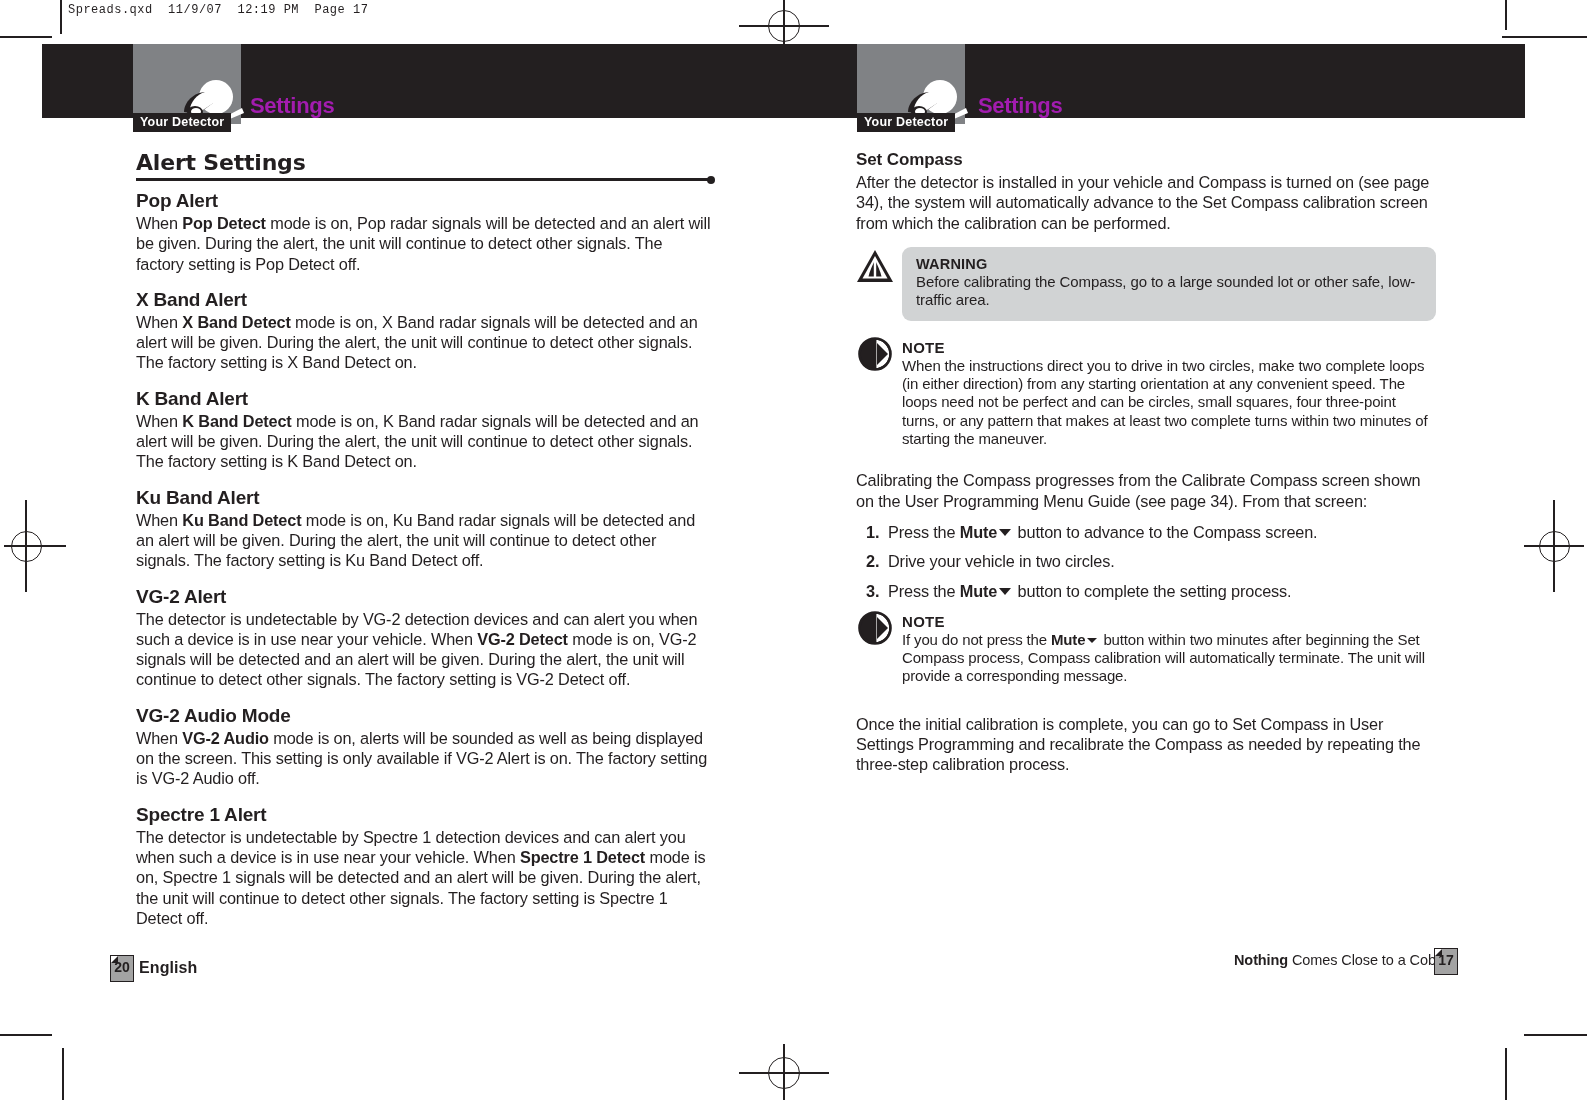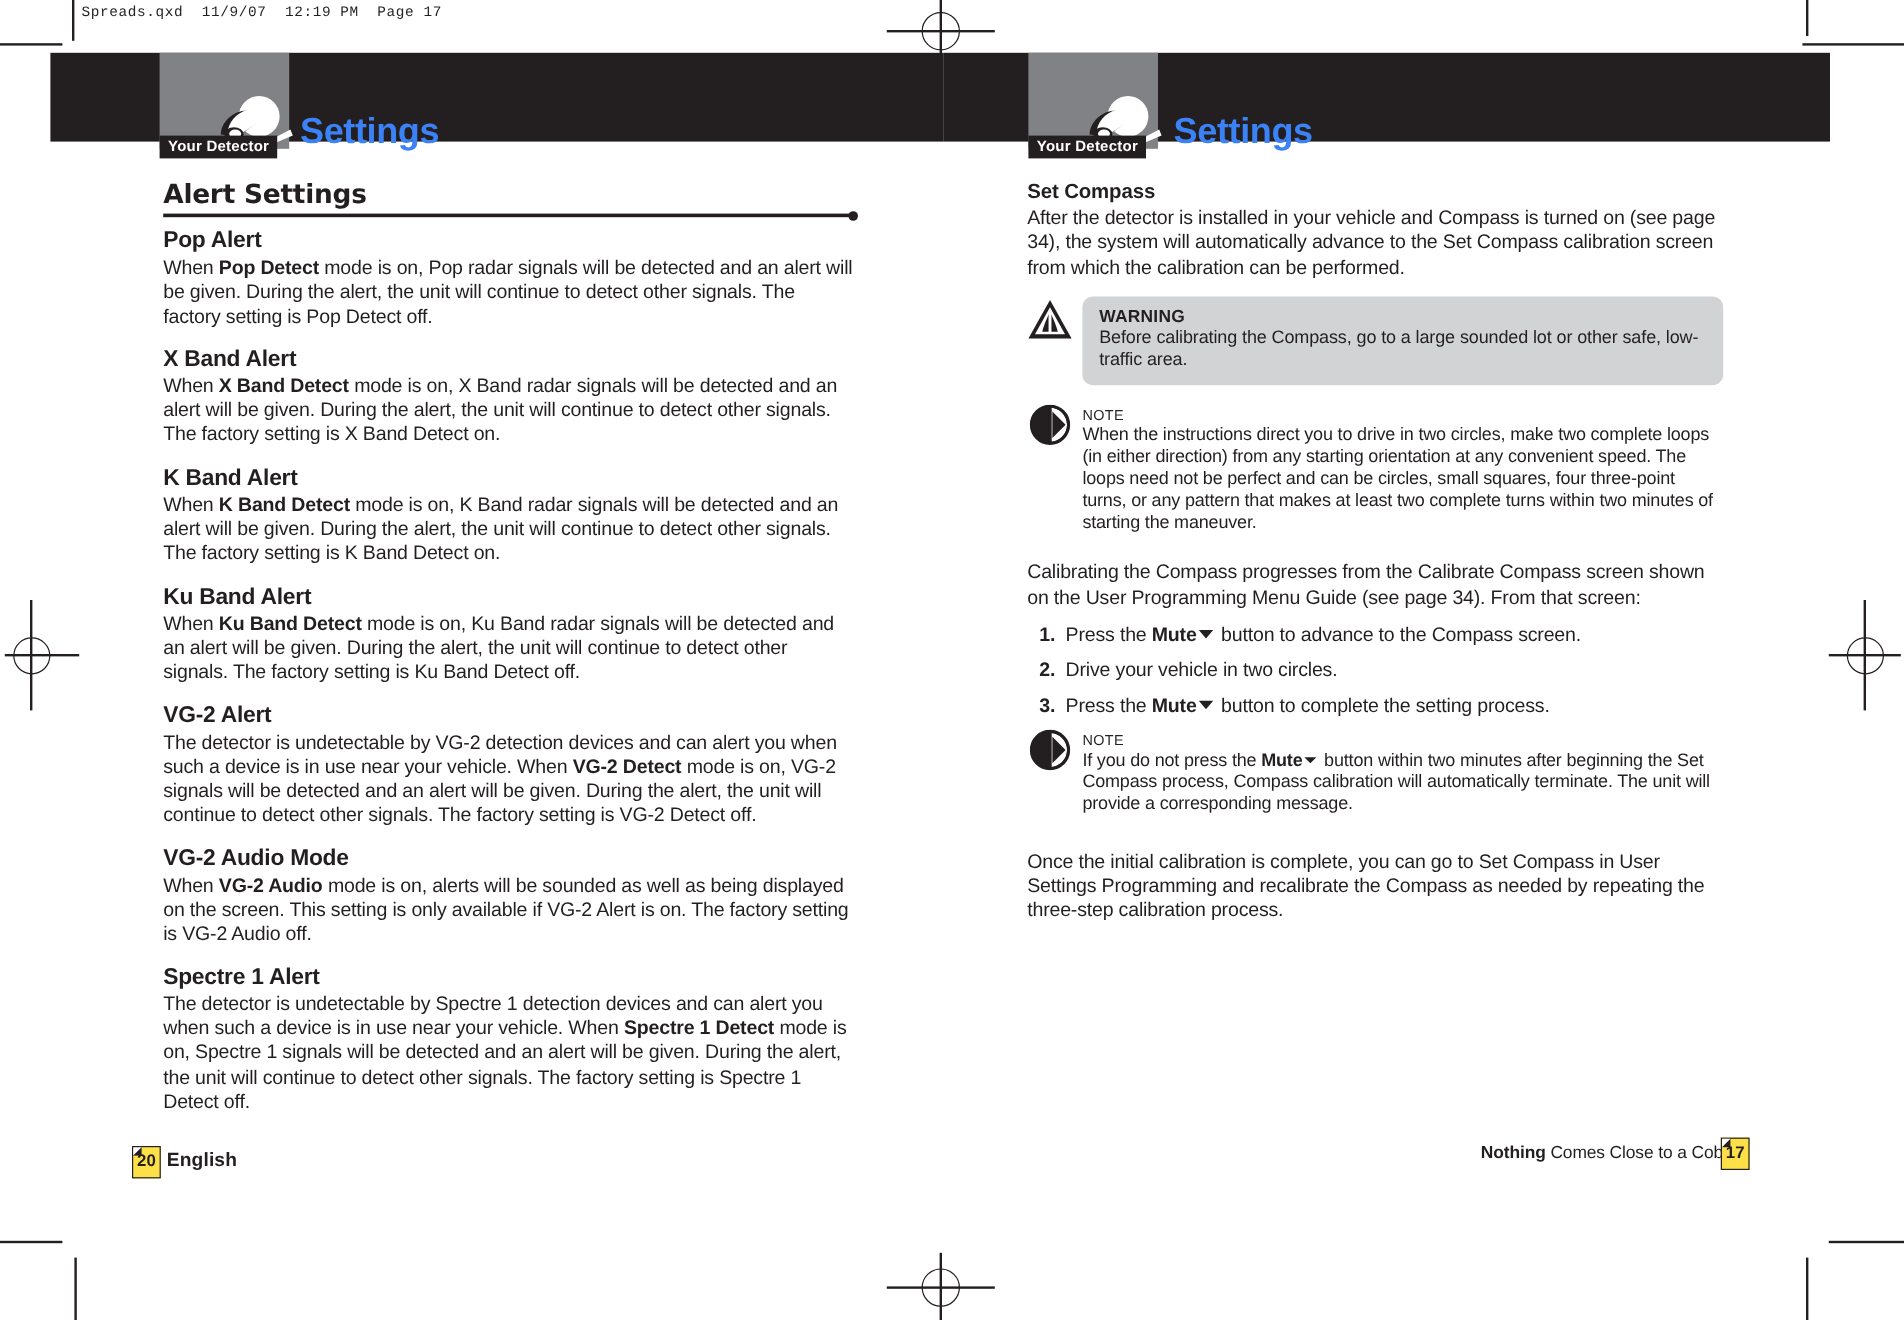--- a/index.html
+++ b/index.html
@@ -31,22 +31,22 @@
 
   
   .hdr-band{position:absolute;background:#231f20;}
   .hdr-tab{position:absolute;background:#808285;}
   .hdr-tablabel{
     position:absolute;background:#231f20;color:#ffffff;
     font-size:12.5px;font-weight:bold;letter-spacing:.2px;
     padding:2px 7px 3px 7px;white-space:nowrap;
   }
   .hdr-title{
-    position:absolute;color:#3b82f6;font-weight:bold;
-    font-size:30px;letter-spacing:-.3px;
+    position:absolute;color:#a21caf;font-weight:bold;
+    font-size:22px;letter-spacing:-.3px;
   }
   .hdr-logo{position:absolute;}
 
   
   .col{position:absolute;}
   .sec-title{
     font-size:22px;font-weight:bold;letter-spacing:-.2px;
     margin:0;padding:0 0 3px 0;
     font-family:"DejaVu Sans","Liberation Sans",sans-serif;
   }
@@ -71,41 +71,41 @@
   p.body-r{font-size:16.3px;line-height:20.3px;margin:0 0 14px 0;letter-spacing:-.15px;}
 
   .warnbox{
     position:relative;background:#d1d3d4;border-radius:9px;
     margin:0 0 0 46px;padding:9px 14px 11px 14px;
   }
   .warn-title{font-size:14.5px;font-weight:bold;letter-spacing:.2px;margin:0 0 1px 0;}
   .warn-text{font-size:15px;line-height:18.5px;margin:0;letter-spacing:-.1px;}
 
   .notebox{position:relative;margin:0 0 0 46px;padding:0;}
-  .note-title{font-size:12px;font-weight:normal;letter-spacing:.3px;margin:0 0 1px 0;}
+  .note-title{font-size:15px;font-weight:bold;letter-spacing:.3px;margin:0 0 1px 0;}
   .note-text{font-size:15px;line-height:18.3px;margin:0;letter-spacing:-.15px;}
 
   .tri-icon{position:absolute;left:-46px;top:2px;width:38px;height:34px;}
   .note-icon{position:absolute;left:-44px;top:-2px;width:34px;height:34px;}
 
   ol.steps{margin:0 0 12px 0;padding:0;list-style:none;}
   ol.steps li{
     font-size:16.3px;line-height:20.3px;margin:0 0 9px 0;
     padding-left:32px;position:relative;letter-spacing:-.15px;
   }
   ol.steps li .num{position:absolute;left:10px;top:0;font-weight:bold;}
   .caret{display:inline-block;width:0;height:0;vertical-align:2px;
     border-left:6.5px solid transparent;border-right:6.5px solid transparent;
     border-top:7px solid #231f20;margin:0 2px;}
   .caret.sm{border-left-width:5px;border-right-width:5px;border-top-width:5.5px;vertical-align:2px;}
 
   
   .pageicon{
     position:absolute;width:22px;height:25px;border:1.8px solid #231f20;
-    background:#fde047;
+    background:#a3a3a3;
     text-decoration:underline;
   }
   .pageicon .fold{
     position:absolute;left:0;top:0;width:0;height:0;
     border-left:7px solid #ffffff;border-bottom:7px solid #231f20;
   }
   .pageicon .pnum{
     position:absolute;left:0;right:0;top:3px;text-align:center;
     font-size:14px;font-weight:bold;line-height:16px;
   }

